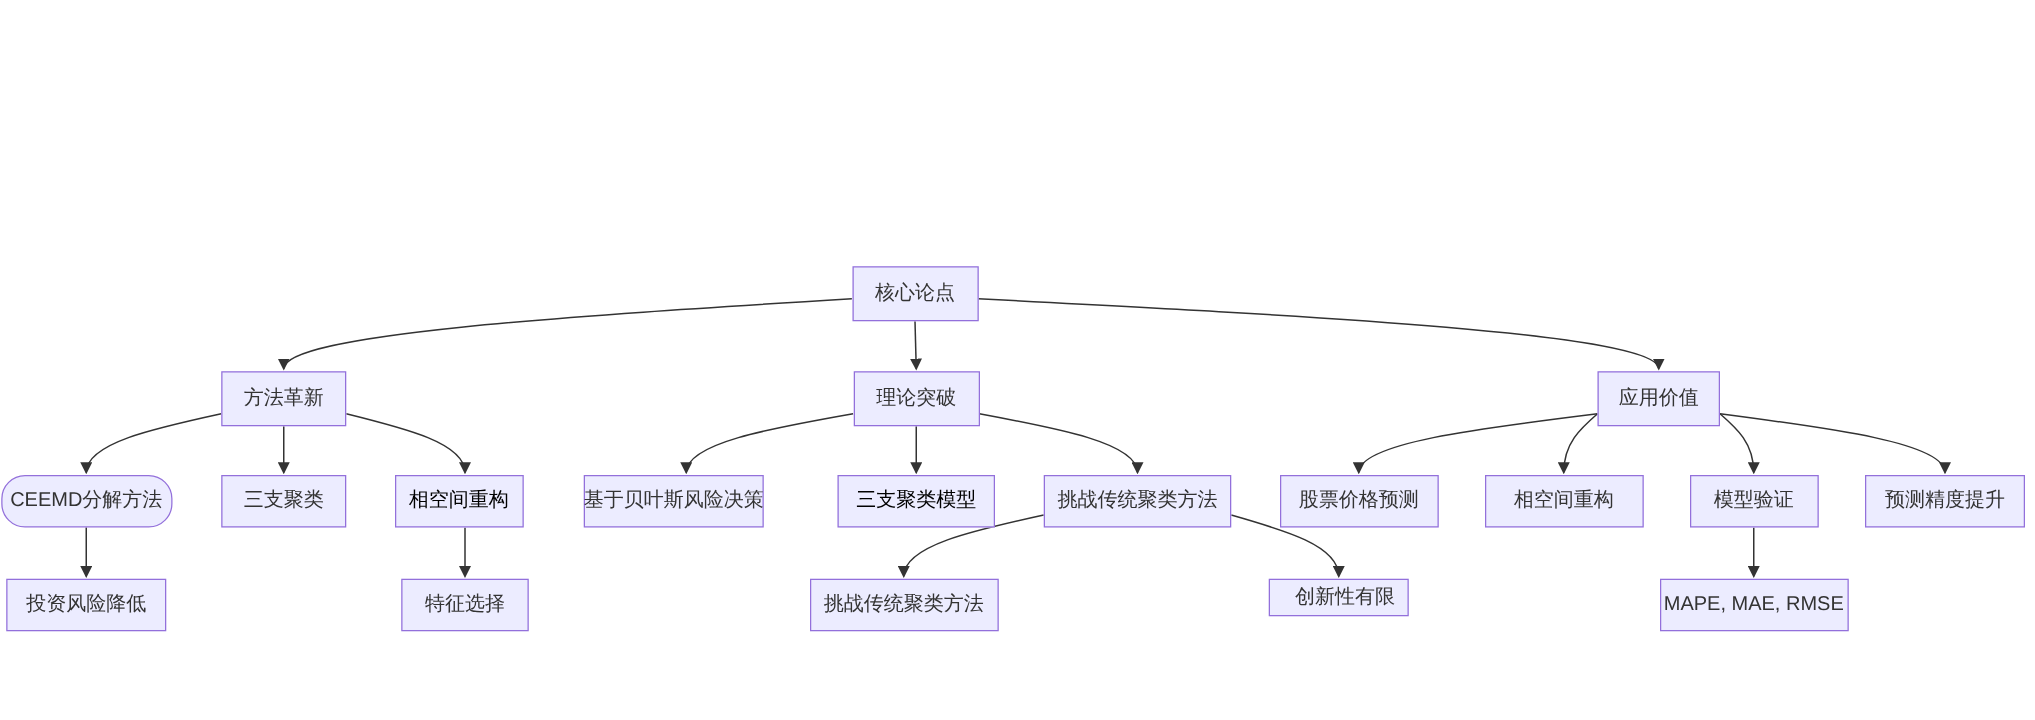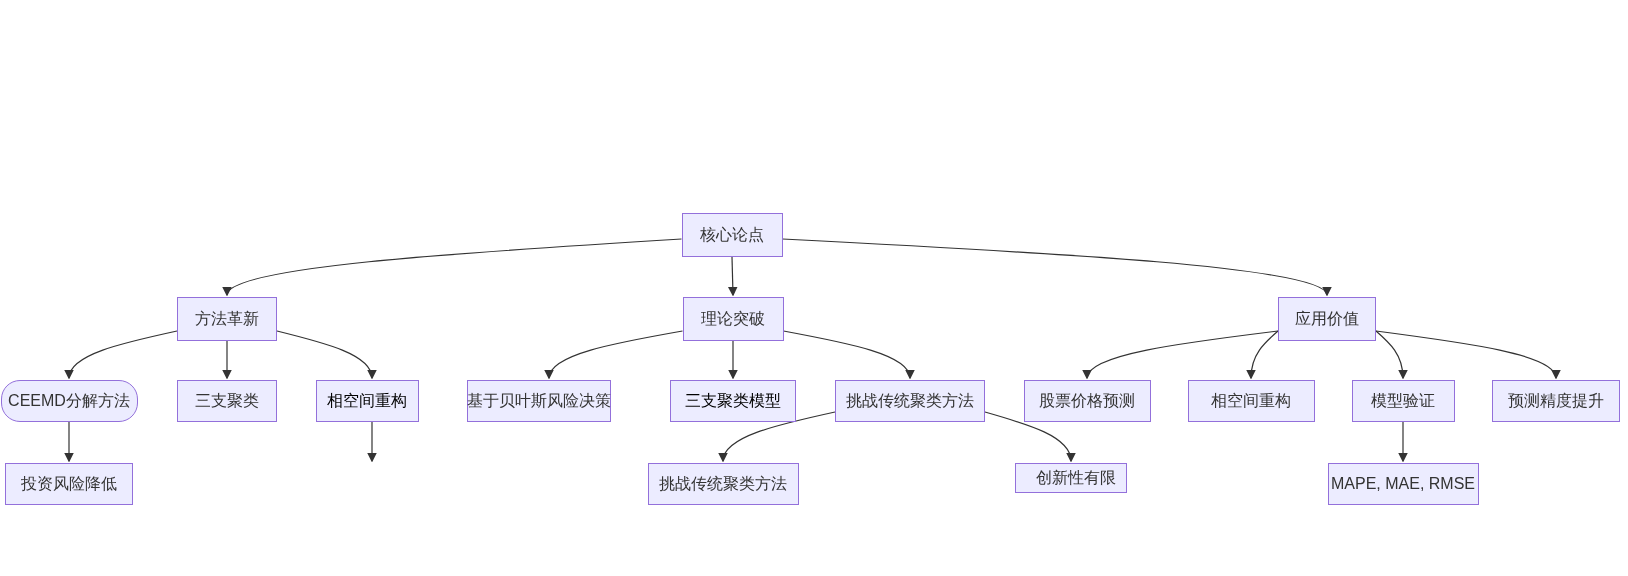--- a/index.html
+++ b/index.html
@@ -122,20 +122,23 @@
       </div>
       <div class="node" style="left: 1351.5px; top: 380px; width: 103px; height: 42px; background: rgb(236, 236, 255); border-color: rgb(147, 112, 219); color: rgb(51, 51, 51);">
         <span>模型验证</span>
       </div>
       <div class="node" style="left: 1492px; top: 380px; width: 128px; height: 42px; background: rgb(236, 236, 255); border-color: rgb(147, 112, 219); color: rgb(51, 51, 51);">
         <span>预测精度提升</span>
       </div>
       <div class="node" style="left: 5px; top: 463px; width: 128px; height: 42px; background: rgb(236, 236, 255); border-color: rgb(147, 112, 219); color: rgb(51, 51, 51);">
         <span>投资风险降低</span>
       </div>
+      <div class="node" style="left: 321px; top: 463px; width: 102px; height: 42px; background: rgb(236, 236, 255); border-color: rgb(147, 112, 219); color: rgb(51, 51, 51);">
+        <span>特征选择</span>
+      </div>
       <div class="node" style="left: 647.5px; top: 463px; width: 151px; height: 42px; background: rgb(236, 236, 255); border-color: rgb(147, 112, 219); color: rgb(51, 51, 51);">
         <span>挑战传统聚类方法</span>
       </div>
       <div class="node" style="left: 1015px; top: 463px; width: 112px; height: 30px; background: rgb(236, 236, 255); border-color: rgb(147, 112, 219); color: rgb(51, 51, 51); padding-left: 10px;">
         <span>创新性有限</span>
       </div>
       <div class="node" style="left: 1327.5px; top: 463px; width: 151px; height: 42px; background: rgb(236, 236, 255); border-color: rgb(147, 112, 219); color: rgb(51, 51, 51);">
         <span>MAPE, MAE, RMSE</span>
       </div>
     </div>

